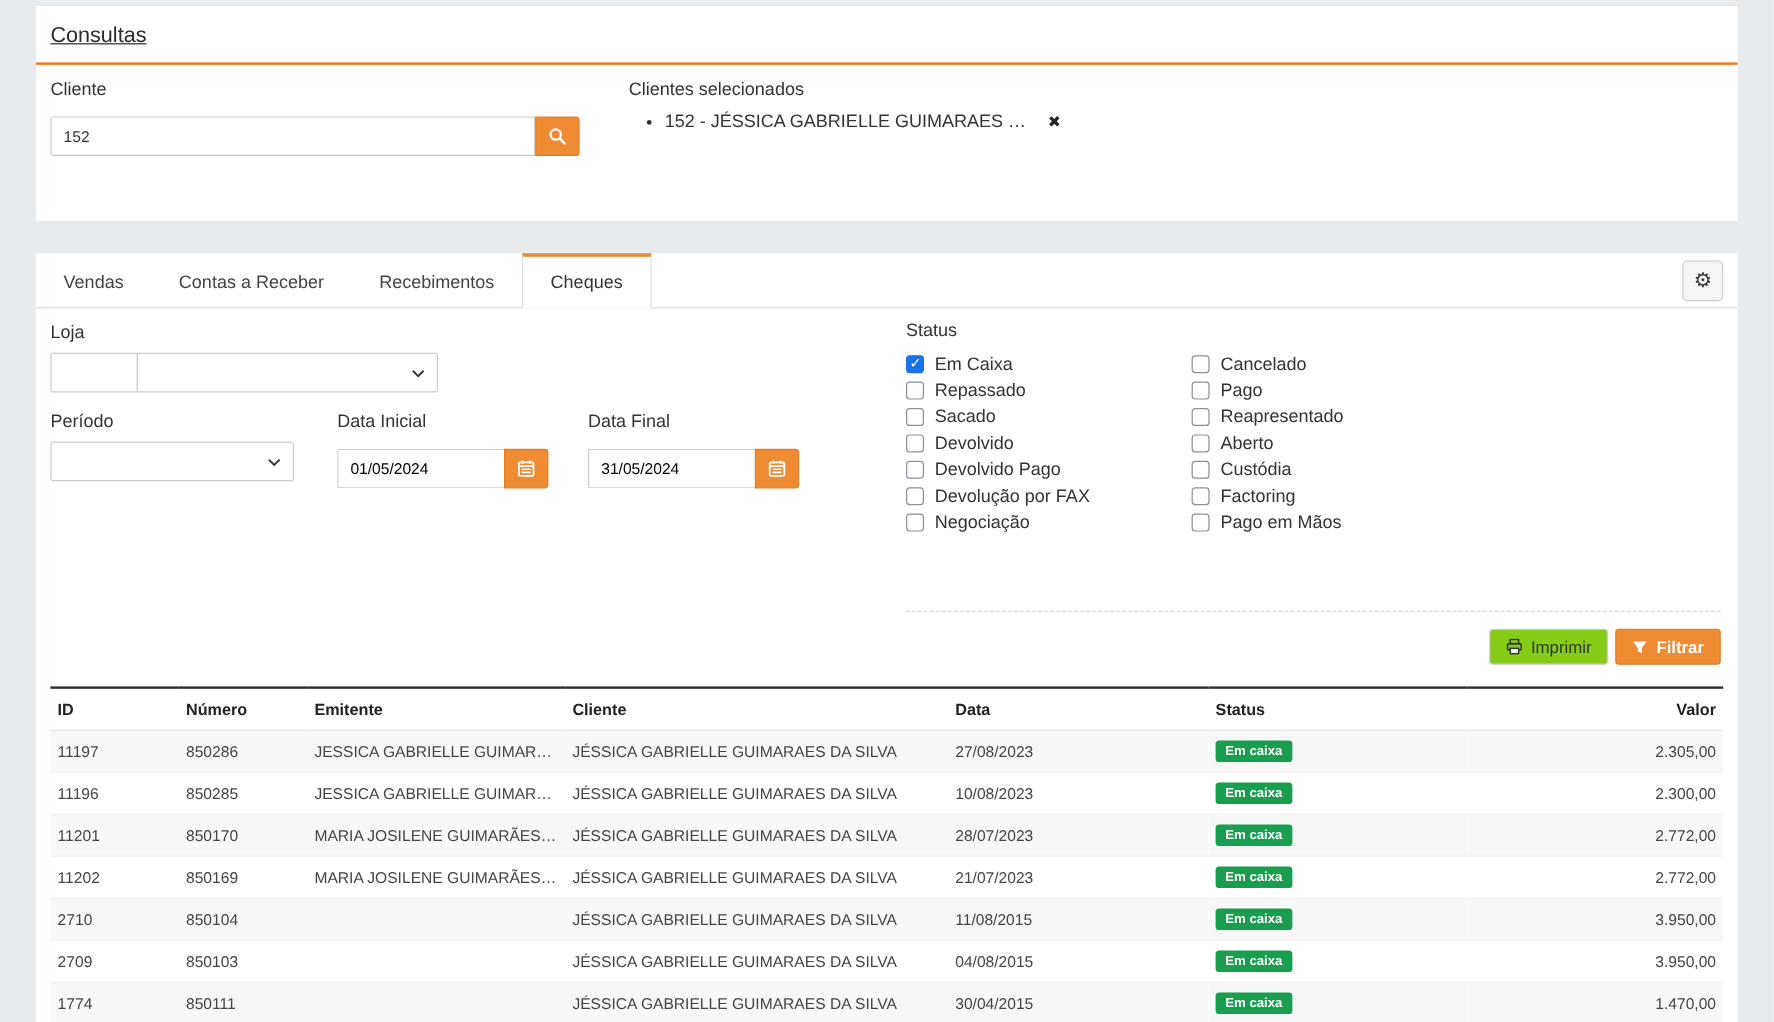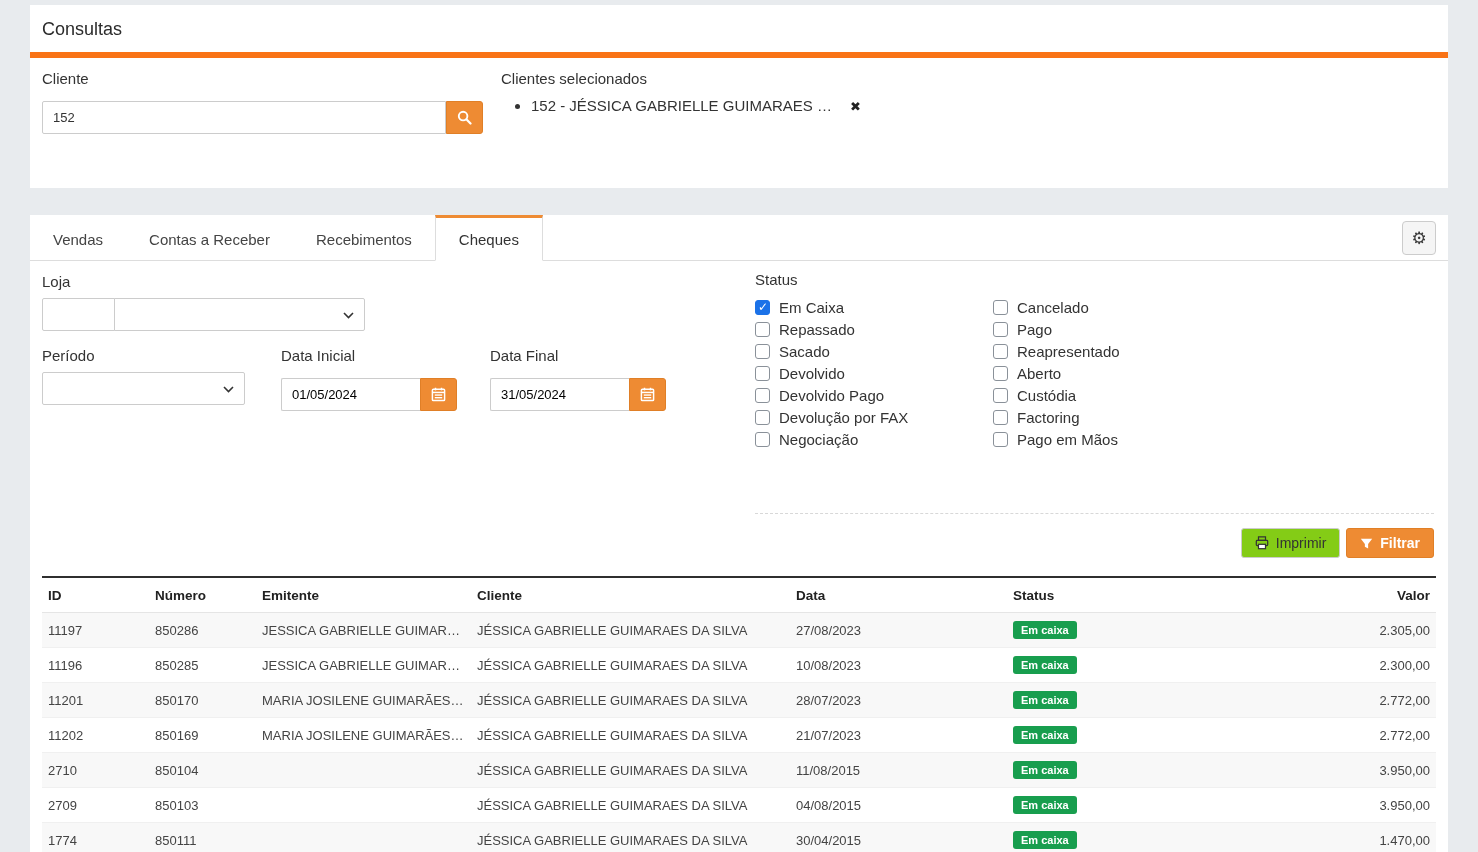--- a/index.html
+++ b/index.html
@@ -6,36 +6,36 @@
   html,body { width:1478px; height:852px; overflow:hidden; }
   body {
     background:#e8ebee;
     font-family:"Liberation Sans","DejaVu Sans",sans-serif;
     color:#333;
   }
   .card { background:#fff; margin:0 30px; }
 
   
   .card1 { margin-top:5px; }
-  .card1-header { padding:14px 12px 12px; font-size:18px; color:#2b2b2b; border-bottom:6px solid #f97316; }
+  .card1-header { padding:14px 12px 12px; font-size:18px; color:#2b2b2b; border-bottom:2px solid #f97316;text-decoration:underline; }
   .card1-body { display:flex; padding:12px; height:130px; }
   .field-label { font-size:15px; color:#333; display:block; margin-bottom:8px; }
   .cliente-group { width:441px; }
   .input-group { display:flex;margin-top:14px; }
   .text-input {
     height:33px; border:1px solid #ccc; border-radius:2px 0 0 2px;
     padding:0 10px; font-size:13px; color:#333; width:405px; outline:none;
     font-family:"Liberation Sans","DejaVu Sans",sans-serif;
   }
   .btn-orange-sq {
     width:37px; height:33px; background:#ee8b33; border:1px solid #e07f27;
     border-radius:0 3px 3px 0; display:flex; align-items:center; justify-content:center;
     cursor:pointer;
   }
-  .selected-group { margin-left:18px; }
+  .selected-group { margin-left:41px; }
   .selected-list { list-style:disc; padding-left:30px; margin-top:10px; }
   .selected-list li { font-size:15px; color:#333; }
   .remove-x { font-size:13px; color:#222; margin-left:14px; cursor:pointer; }
 
   
   .card2 { margin-top:27px; min-height:647px; position:relative; }
   .tabbar { position:relative; border-bottom:1px solid #ddd; height:46px; display:flex; }
   .tab {
     height:46px; line-height:44px; padding:0 23px; font-size:15px; color:#444;
     cursor:pointer; border-top:3px solid transparent;

